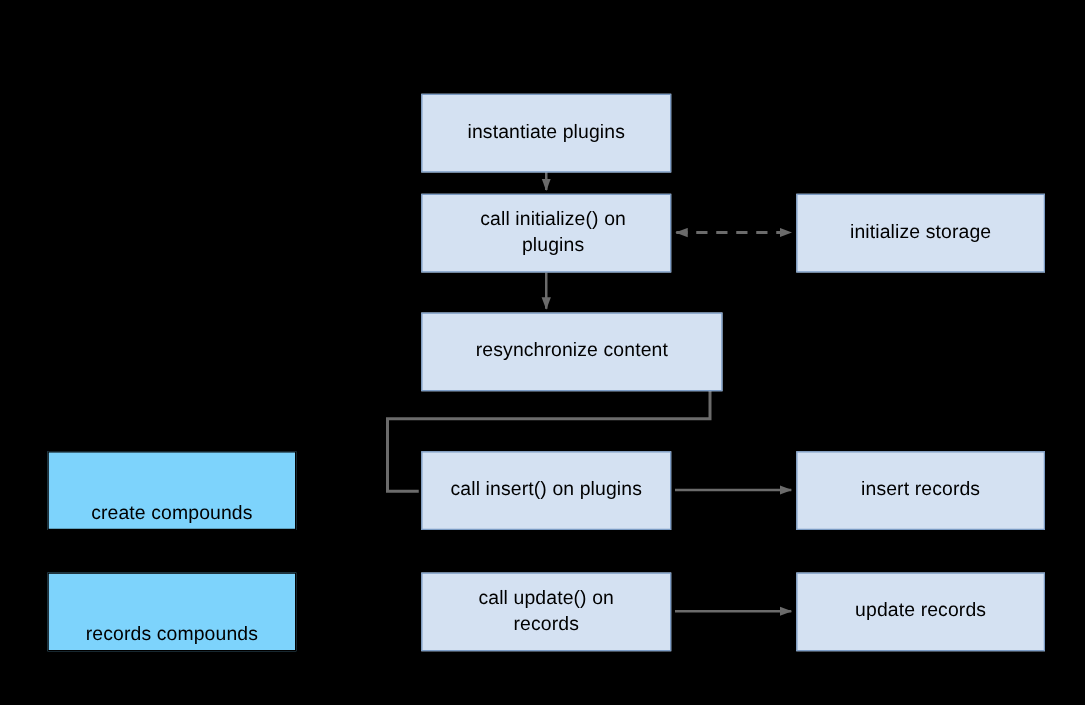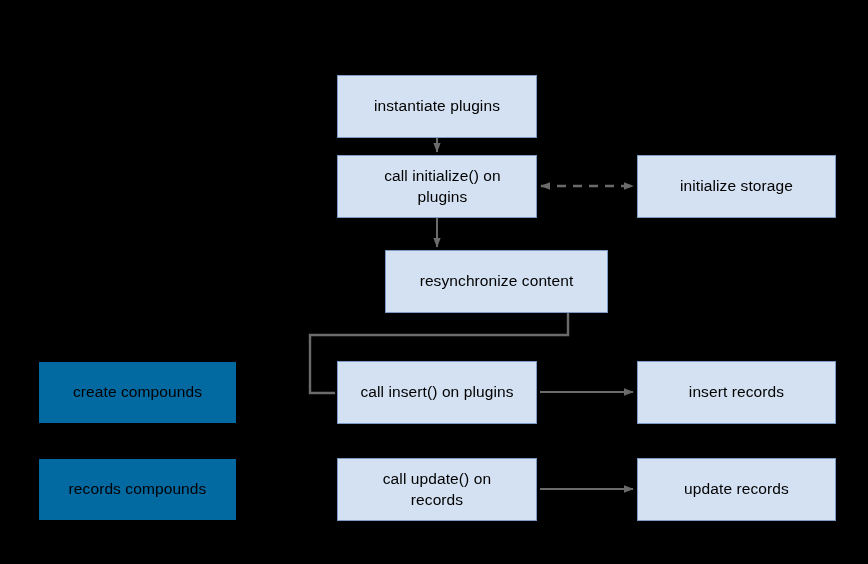--- a/index.html
+++ b/index.html
@@ -29,22 +29,23 @@
     line-height: 1.32;
     color: #000000;
     letter-spacing: 0.1px;
     padding: 2px 6px;
   }
   .node.blue {
     background: #d4e1f2;
     border: 1px solid #7b9bc4;
   }
   .node.white {
-    background: #0369a1;
+    background: #7dd3fc;
     border: 1px solid #000000;
+    align-items: flex-end;
   }
   .node .label {
     display: block;
     white-space: pre-line;
   }
   svg.edges {
     position: absolute;
     left: 0;
     top: 0;
     width: 868px;
@@ -104,21 +105,21 @@
 
   <div class="node blue" style="left:337px; top:155px; width:200px; height:63px;padding-left:17px;">
     <span class="label">call initialize() on
 plugins</span>
   </div>
 
   <div class="node blue" style="left:637px; top:155px; width:199px; height:63px;">
     <span class="label">initialize storage</span>
   </div>
 
-  <div class="node blue" style="left:337px; top:250px; width:223px; height:63px;margin-left:48px;">
+  <div class="node blue" style="left:337px; top:250px; width:241px; height:63px;">
     <span class="label">resynchronize content</span>
   </div>
 
   <div class="node white" style="left:38px; top:361px; width:199px; height:63px;">
     <span class="label">create compounds</span>
   </div>
 
   <div class="node blue" style="left:337px; top:361px; width:200px; height:63px;">
     <span class="label">call insert() on plugins</span>
   </div>

